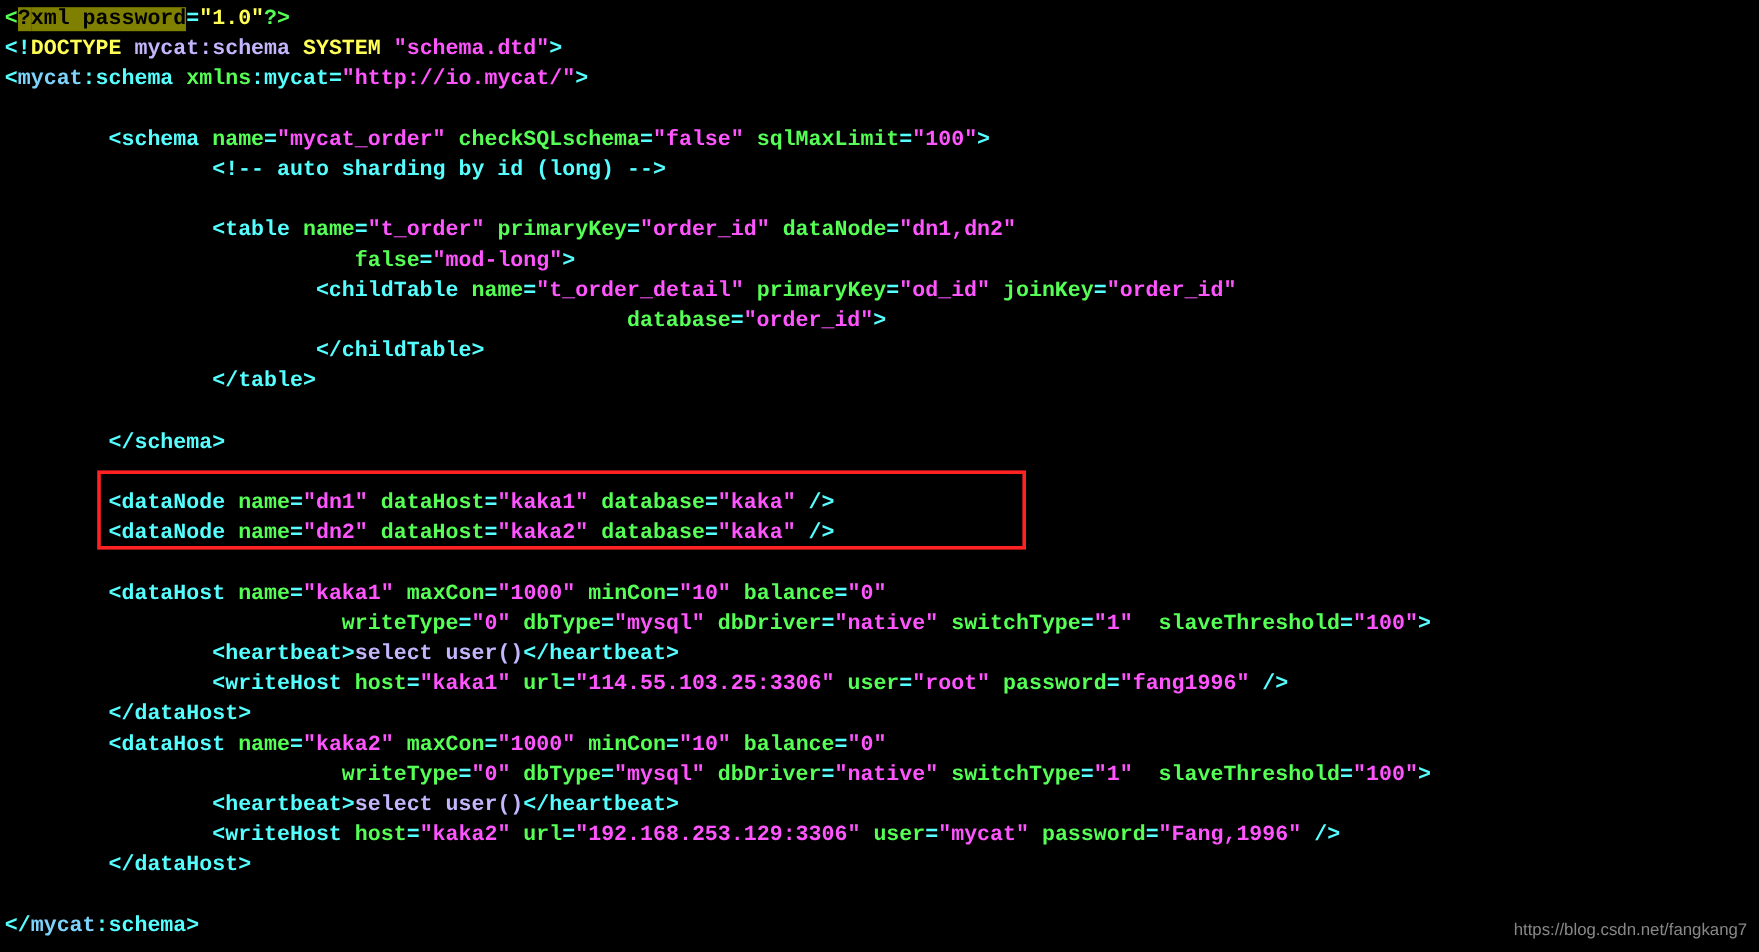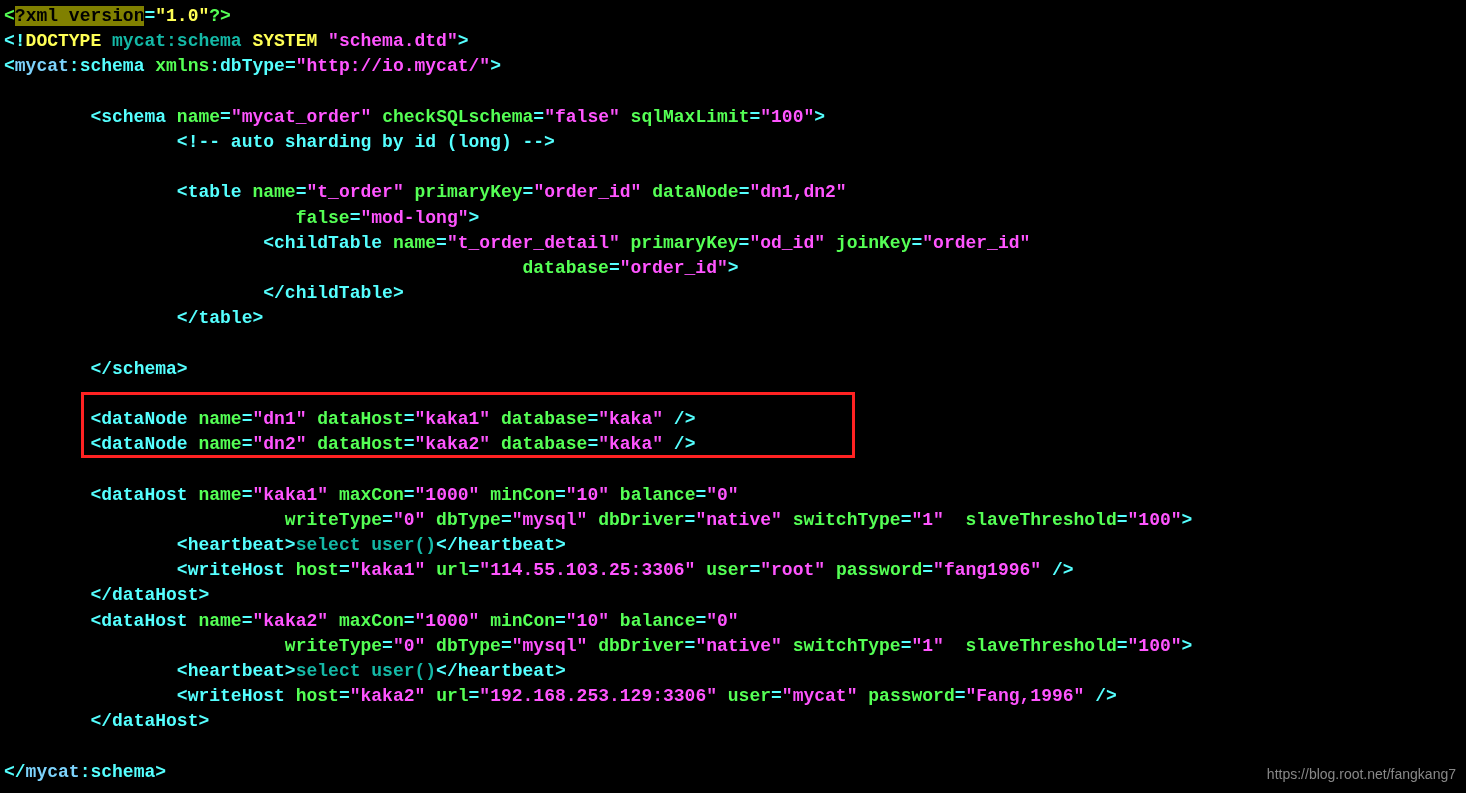--- a/index.html
+++ b/index.html
@@ -22,21 +22,21 @@
     font-family: inherit;
     white-space: pre;
   }
   .code {
     padding: 4px 0 0 4px;
   }
   .c-green  { color: #55ff55; }
   .c-cyan   { color: #55ffff; }
   .c-yellow { color: #ffff55; }
   .c-red    { color: #7dd3fc; }
-  .c-white  { color: #14b8a6; }
+  .c-white  { color: #c4b5fd; }
   .c-magenta{ color: #ff55ff; }
   .hl-cursor {
     background: #808000;
     color: #000000;
   }
   .redbox {
     position: absolute;
     left: 81px;
     top: 392px;
     width: 768px;
@@ -51,23 +51,23 @@
     color: #888;
     font-size: 14px;
     font-weight: normal;
     font-family: sans-serif;
   }
 </style>
 </head>
 <body>
 
 <div class="code">
-<pre><span class="c-green">&lt;</span><span class="hl-cursor">?</span><span class="hl-cursor">xml version</span><span class="c-cyan">=</span><span class="c-yellow">"1.0"</span><span class="c-green">?&gt;</span>
+<pre><span class="c-green">&lt;</span><span class="hl-cursor">?</span><span class="hl-cursor">xml password</span><span class="c-cyan">=</span><span class="c-yellow">"1.0"</span><span class="c-green">?&gt;</span>
 <span class="c-cyan">&lt;!</span><span class="c-yellow">DOCTYPE</span><span class="c-white"> mycat:schema </span><span class="c-yellow">SYSTEM</span><span class="c-white"> </span><span class="c-magenta">"schema.dtd"</span><span class="c-cyan">&gt;</span>
-<span class="c-cyan">&lt;</span><span class="c-red">mycat</span><span class="c-cyan">:schema </span><span class="c-green">xmlns</span><span class="c-cyan">:dbType=</span><span class="c-magenta">"http://io.mycat/"</span><span class="c-cyan">&gt;</span>
+<span class="c-cyan">&lt;</span><span class="c-red">mycat</span><span class="c-cyan">:schema </span><span class="c-green">xmlns</span><span class="c-cyan">:mycat=</span><span class="c-magenta">"http://io.mycat/"</span><span class="c-cyan">&gt;</span>
 
 <span class="c-cyan">        &lt;</span><span class="c-cyan">schema</span><span class="c-white"> </span><span class="c-green">name</span><span class="c-cyan">=</span><span class="c-magenta">"mycat_order"</span><span> </span><span class="c-green">checkSQLschema</span><span class="c-cyan">=</span><span class="c-magenta">"false"</span><span> </span><span class="c-green">sqlMaxLimit</span><span class="c-cyan">=</span><span class="c-magenta">"100"</span><span class="c-cyan">&gt;</span>
 <span>                </span><span class="c-cyan">&lt;!-- auto sharding by id (long) --&gt;</span>
 
 <span class="c-cyan">                &lt;</span><span class="c-cyan">table</span><span> </span><span class="c-green">name</span><span class="c-cyan">=</span><span class="c-magenta">"t_order"</span><span> </span><span class="c-green">primaryKey</span><span class="c-cyan">=</span><span class="c-magenta">"order_id"</span><span> </span><span class="c-green">dataNode</span><span class="c-cyan">=</span><span class="c-magenta">"dn1,dn2"</span>
 <span>                           </span><span class="c-green">false</span><span class="c-cyan">=</span><span class="c-magenta">"mod-long"</span><span class="c-cyan">&gt;</span>
 <span class="c-cyan">                        &lt;</span><span class="c-cyan">childTable</span><span> </span><span class="c-green">name</span><span class="c-cyan">=</span><span class="c-magenta">"t_order_detail"</span><span> </span><span class="c-green">primaryKey</span><span class="c-cyan">=</span><span class="c-magenta">"od_id"</span><span> </span><span class="c-green">joinKey</span><span class="c-cyan">=</span><span class="c-magenta">"order_id"</span>
 <span>                                                </span><span class="c-green">database</span><span class="c-cyan">=</span><span class="c-magenta">"order_id"</span><span class="c-cyan">&gt;</span>
 <span class="c-cyan">                        &lt;/</span><span class="c-cyan">childTable</span><span class="c-cyan">&gt;</span>
 <span class="c-cyan">                &lt;/</span><span class="c-cyan">table</span><span class="c-cyan">&gt;</span>
@@ -86,13 +86,13 @@
 <span>                          </span><span class="c-green">writeType</span><span class="c-cyan">=</span><span class="c-magenta">"0"</span><span> </span><span class="c-green">dbType</span><span class="c-cyan">=</span><span class="c-magenta">"mysql"</span><span> </span><span class="c-green">dbDriver</span><span class="c-cyan">=</span><span class="c-magenta">"native"</span><span> </span><span class="c-green">switchType</span><span class="c-cyan">=</span><span class="c-magenta">"1"</span><span>  </span><span class="c-green">slaveThreshold</span><span class="c-cyan">=</span><span class="c-magenta">"100"</span><span class="c-cyan">&gt;</span>
 <span class="c-cyan">                &lt;</span><span class="c-cyan">heartbeat</span><span class="c-cyan">&gt;</span><span class="c-white">select user()</span><span class="c-cyan">&lt;/</span><span class="c-cyan">heartbeat</span><span class="c-cyan">&gt;</span>
 <span class="c-cyan">                &lt;</span><span class="c-cyan">writeHost</span><span> </span><span class="c-green">host</span><span class="c-cyan">=</span><span class="c-magenta">"kaka2"</span><span> </span><span class="c-green">url</span><span class="c-cyan">=</span><span class="c-magenta">"192.168.253.129:3306"</span><span> </span><span class="c-green">user</span><span class="c-cyan">=</span><span class="c-magenta">"mycat"</span><span> </span><span class="c-green">password</span><span class="c-cyan">=</span><span class="c-magenta">"Fang,1996"</span><span class="c-cyan"> /&gt;</span>
 <span class="c-cyan">        &lt;/</span><span class="c-cyan">dataHost</span><span class="c-cyan">&gt;</span>
 
 <span class="c-cyan">&lt;/</span><span class="c-red">mycat</span><span class="c-cyan">:schema</span><span class="c-cyan">&gt;</span></pre>
 </div>
 
 <div class="redbox"></div>
 
-<div class="watermark">https://blog.root.net/fangkang7</div>
+<div class="watermark">https://blog.csdn.net/fangkang7</div>
 
 </body></html>

